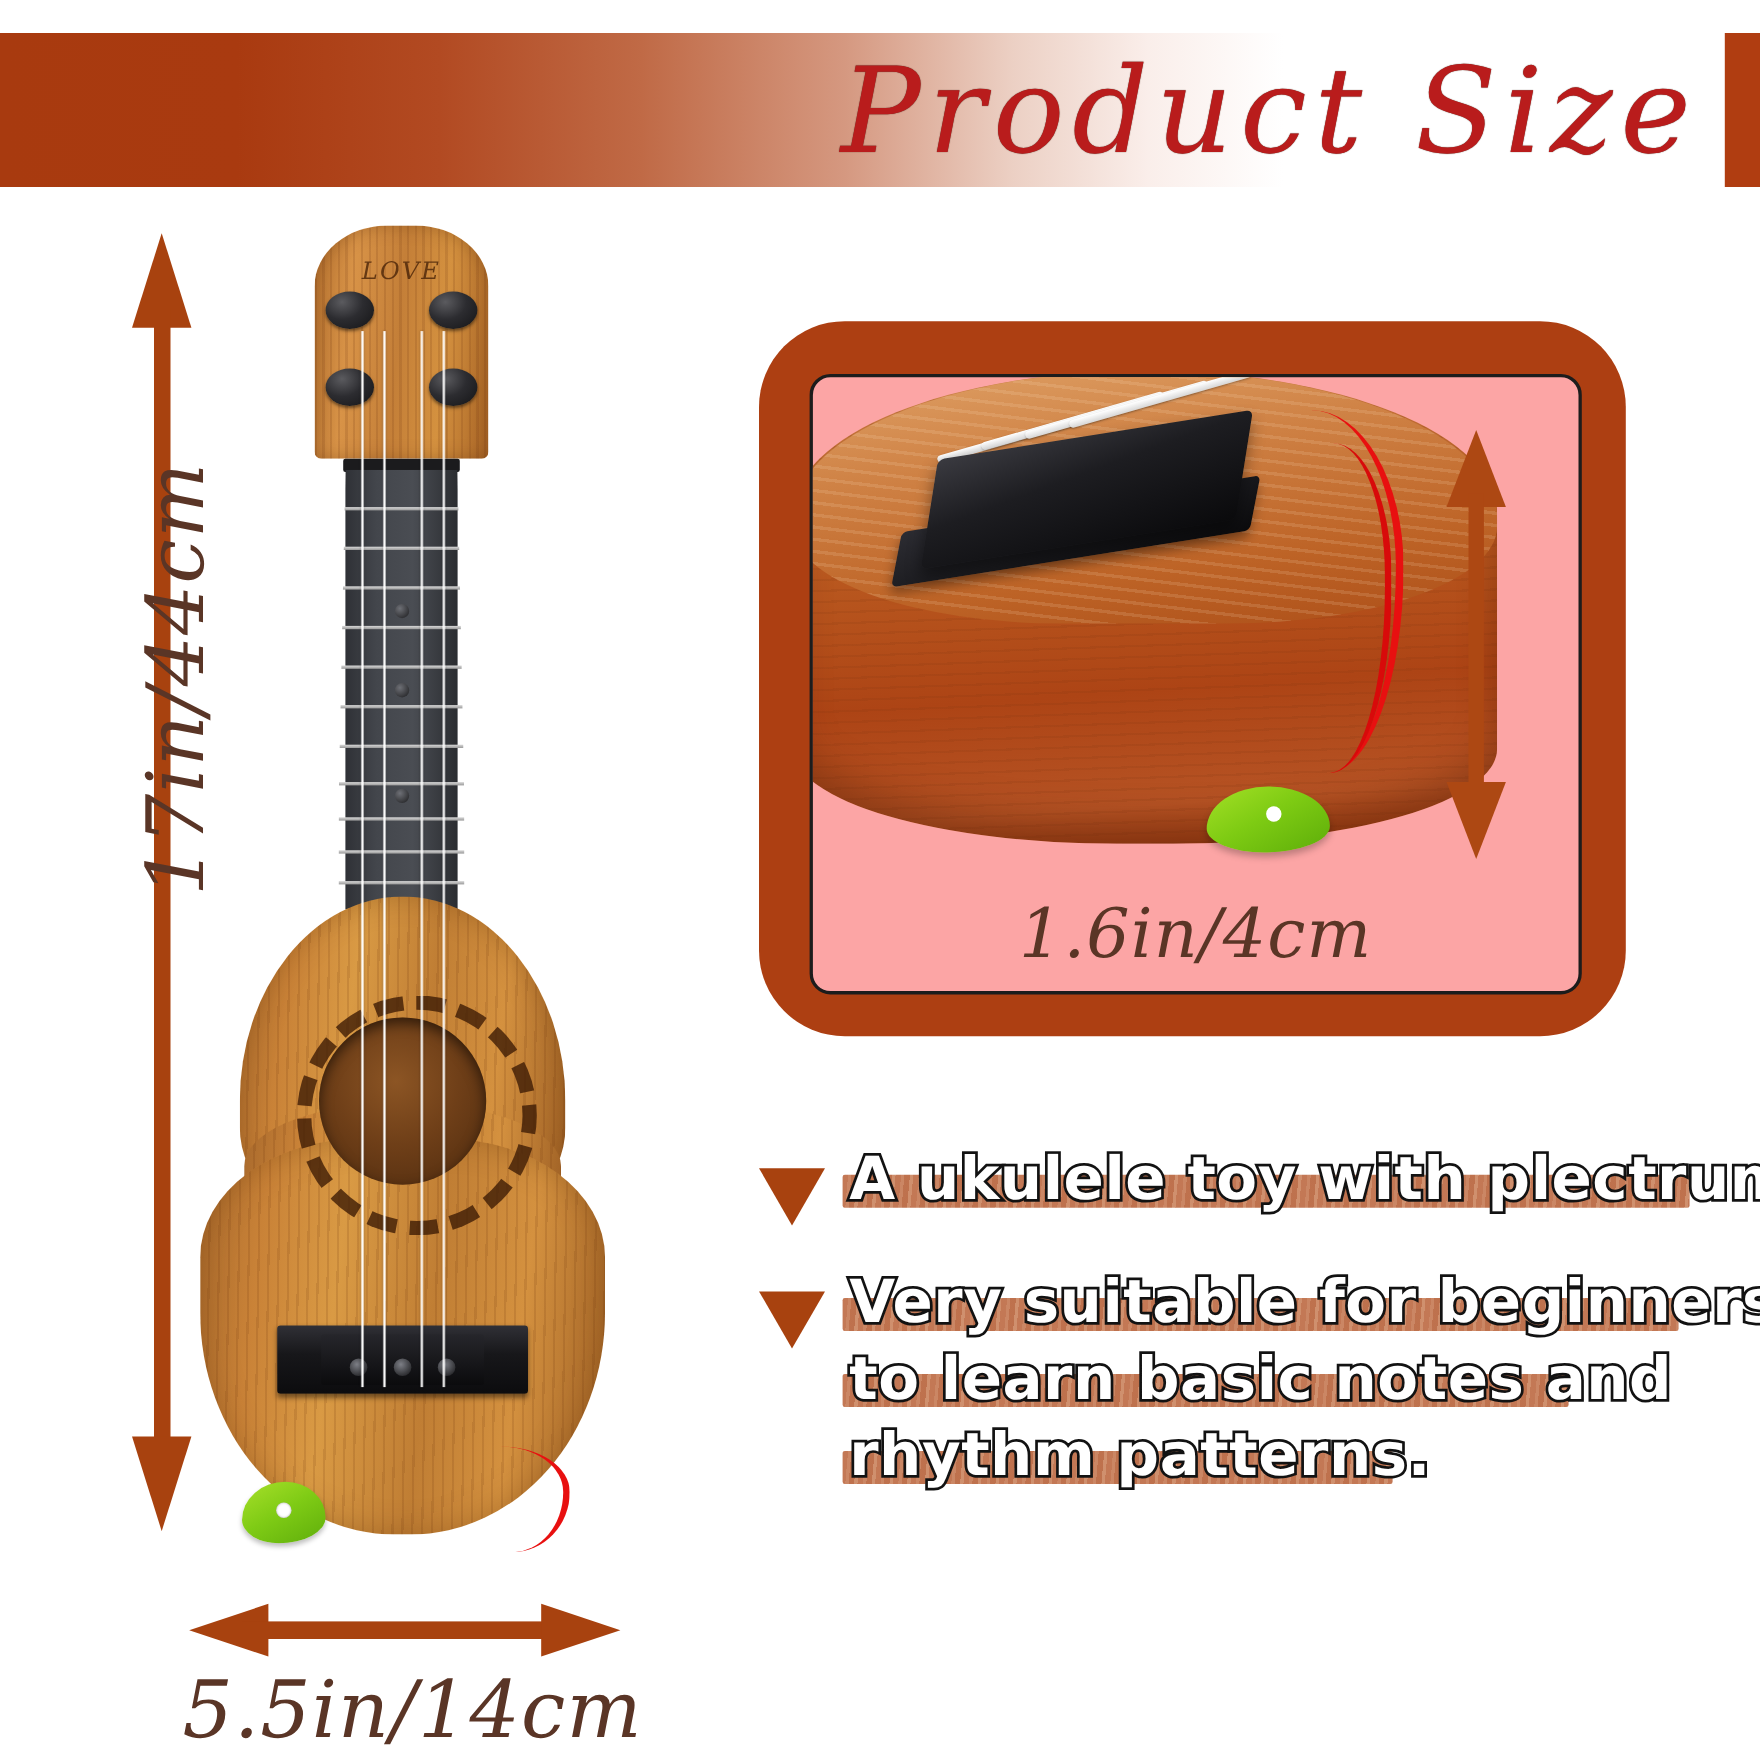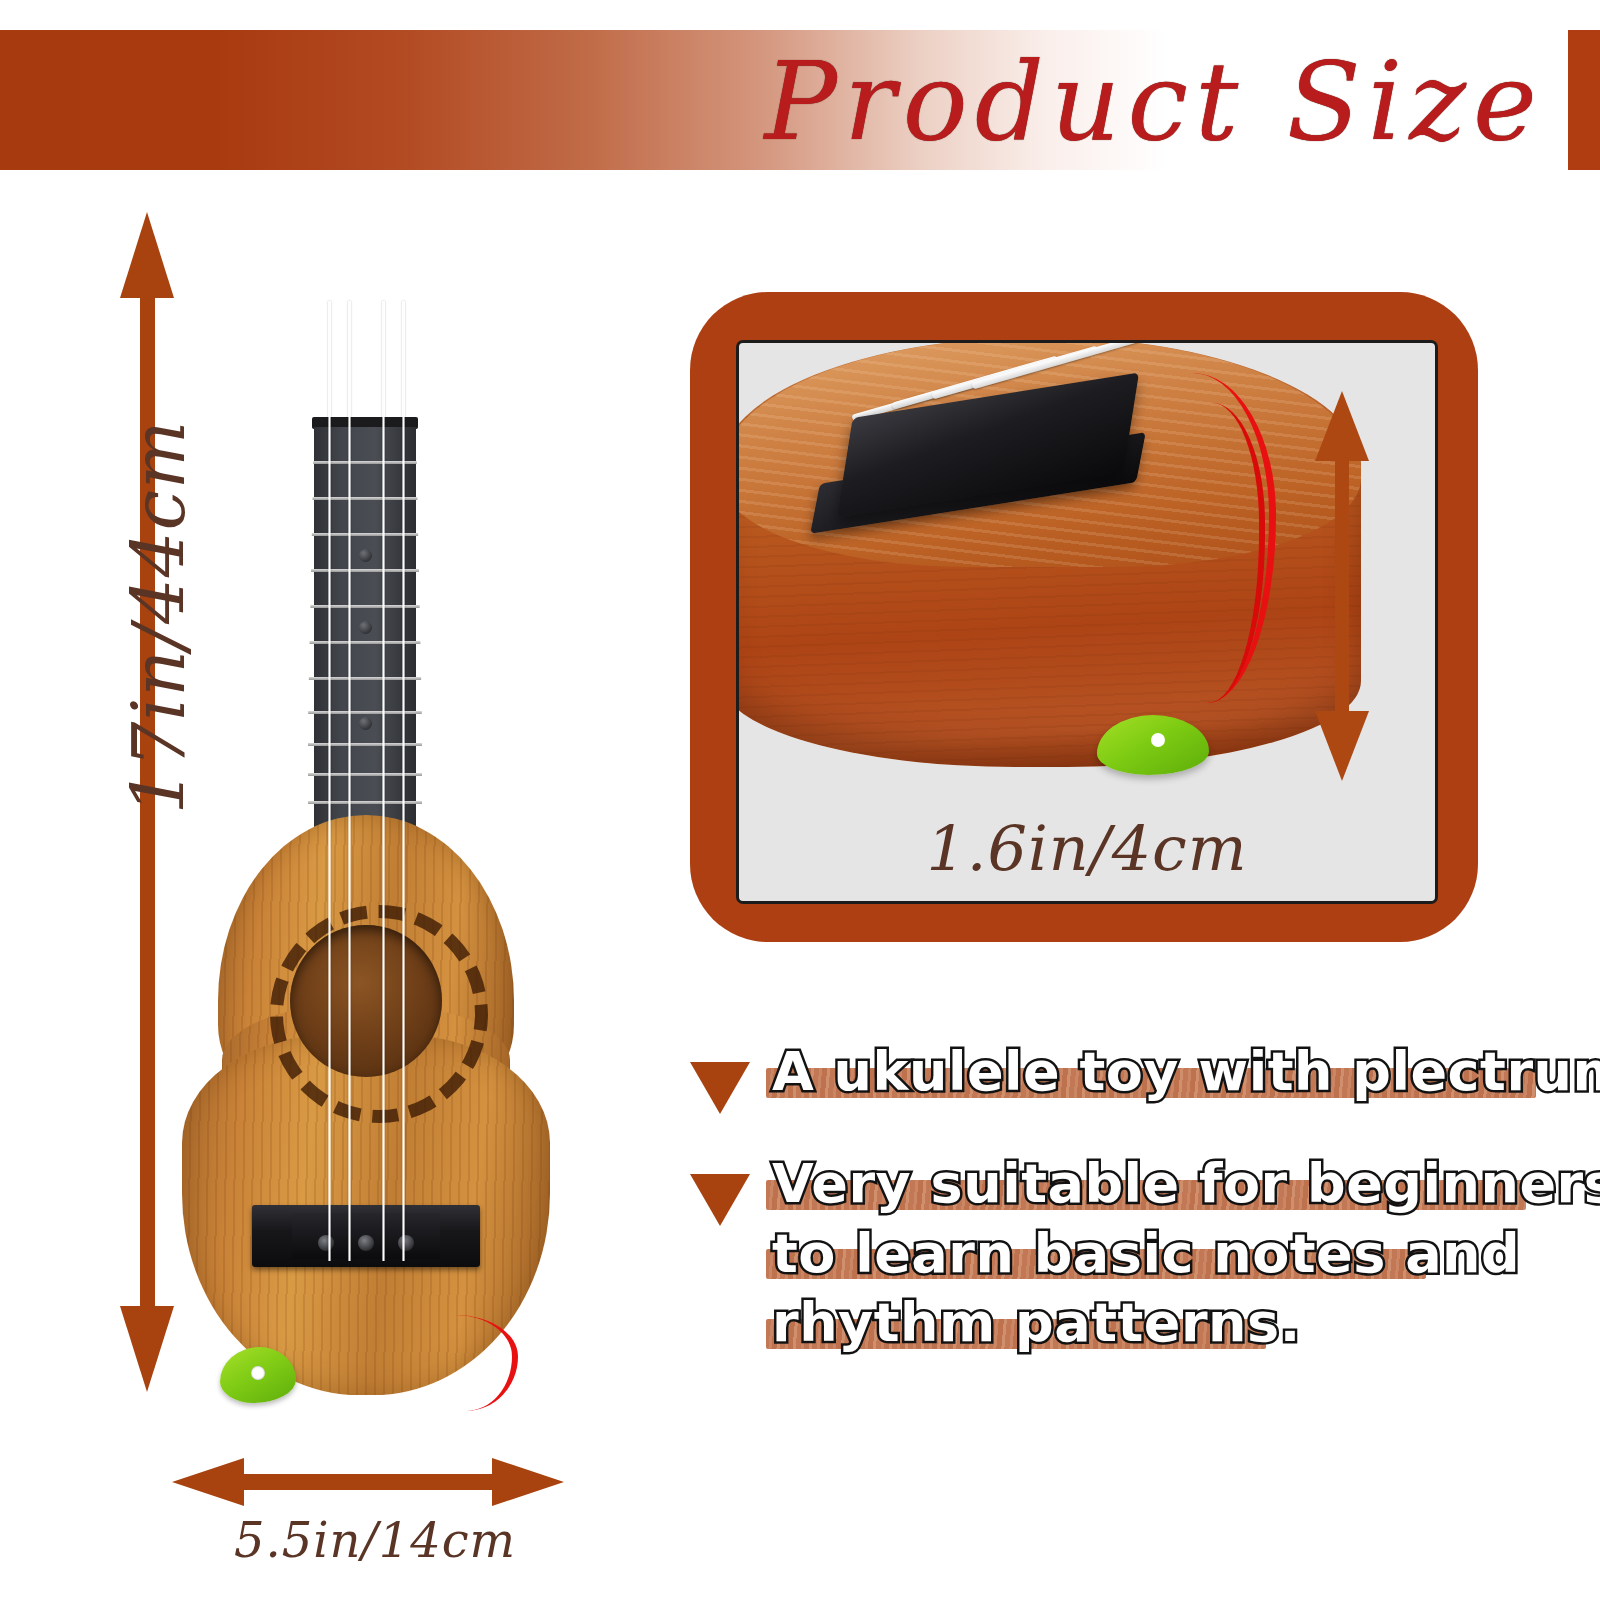--- a/index.html
+++ b/index.html
@@ -81,21 +81,21 @@
   .h-head-right{
     position:absolute;right:0;top:6px;width:0;height:0;
     border-top:24px solid transparent;border-bottom:24px solid transparent;
     border-left:72px solid #a8420f;
   }
   #width-label{
     position:absolute;left:150px;top:1512px;width:450px;
     text-align:center;
     color:#5a3526;
     font-family:"DejaVu Serif", serif;
-    font-size:48px;font-style:italic;letter-spacing:1px;
+    font-size:72px;font-style:italic;letter-spacing:1px;
     white-space:nowrap;
   }
 
   
   #ukulele{
     position:absolute;left:166px;top:205px;width:400px;height:1190px;
   }
 
   
   .headstock{
@@ -216,22 +216,22 @@
   
   #inset-panel{
     position:absolute;left:690px;top:292px;width:788px;height:650px;
     background:#ad3f12;
     border-radius:78px;
     box-sizing:border-box;
     padding:48px 46px 44px 46px;
   }
   .inset-white{
     position:relative;width:100%;height:100%;
-    background:#e5e5e5;
-    border-radius:7px;
+    background:#fca5a5;
+    border-radius:19px;
     border:3px solid #1c1c1c;
     overflow:hidden;
   }
   .inset-body{
     position:absolute;left:-18px;top:-6px;width:640px;height:430px;
     background:
       repeating-linear-gradient(178deg, rgba(120,50,14,.13) 0 2px, rgba(0,0,0,0) 2px 10px),
       linear-gradient(176deg,#d79255 0%,#c9763a 14%,#b9581f 40%,#ad4415 66%,#b65324 88%,#9c3a10 100%);
     border-radius:50% 50% 46% 46% / 30% 30% 20% 20%;
     box-shadow:inset 0 -18px 34px rgba(80,28,6,.4);
@@ -358,20 +358,27 @@
 
 <div id="height-dim">
   <div class="v-head-up"></div>
   <div class="v-shaft"></div>
   <div class="v-head-down"></div>
 </div>
 <div id="height-label">17in/44cm</div>
 
 <div id="ukulele">
 
+  <div class="headstock">
+    <div class="headstock-brand">LOVE</div>
+    <div class="peg p1"></div>
+    <div class="peg p2"></div>
+    <div class="peg p3"></div>
+    <div class="peg p4"></div>
+  </div>
 
   <div class="nut"></div>
 
   <div class="fretboard">
     <div class="fret" style="top:34px"></div>
     <div class="fret" style="top:70px"></div>
     <div class="fret" style="top:106px"></div>
     <div class="fret" style="top:142px"></div>
     <div class="fret" style="top:178px"></div>
     <div class="fret" style="top:214px"></div>

